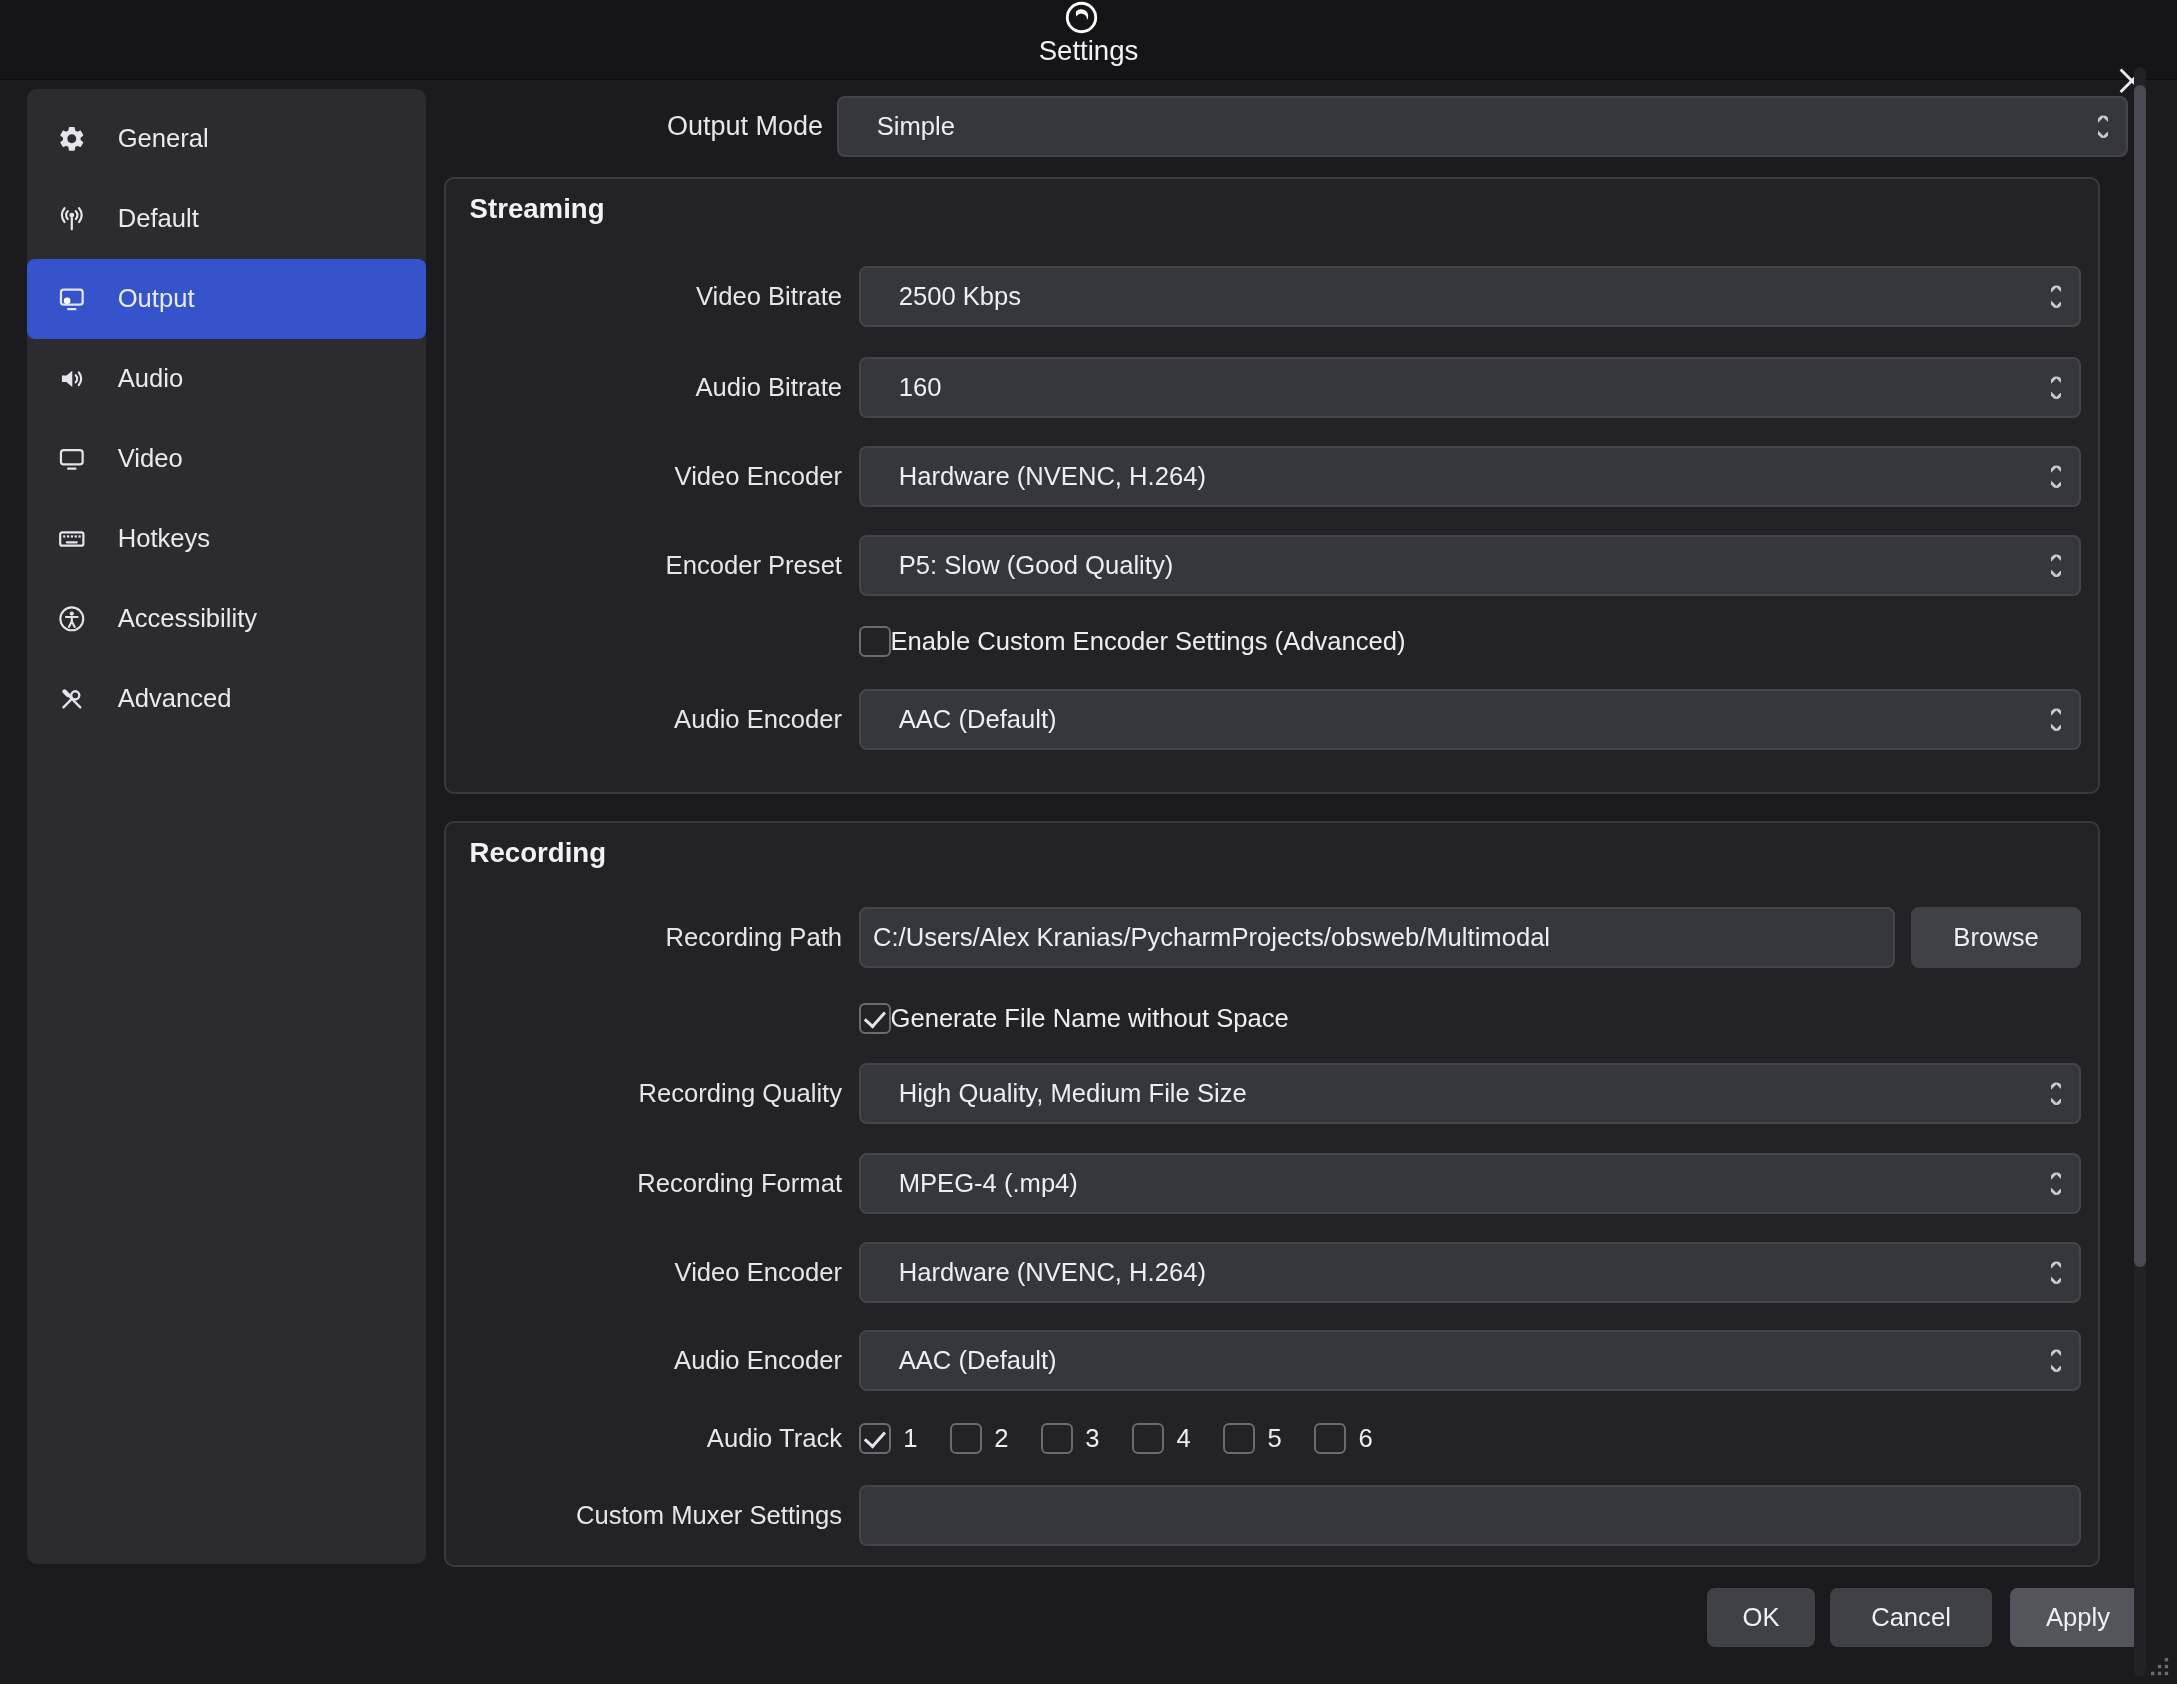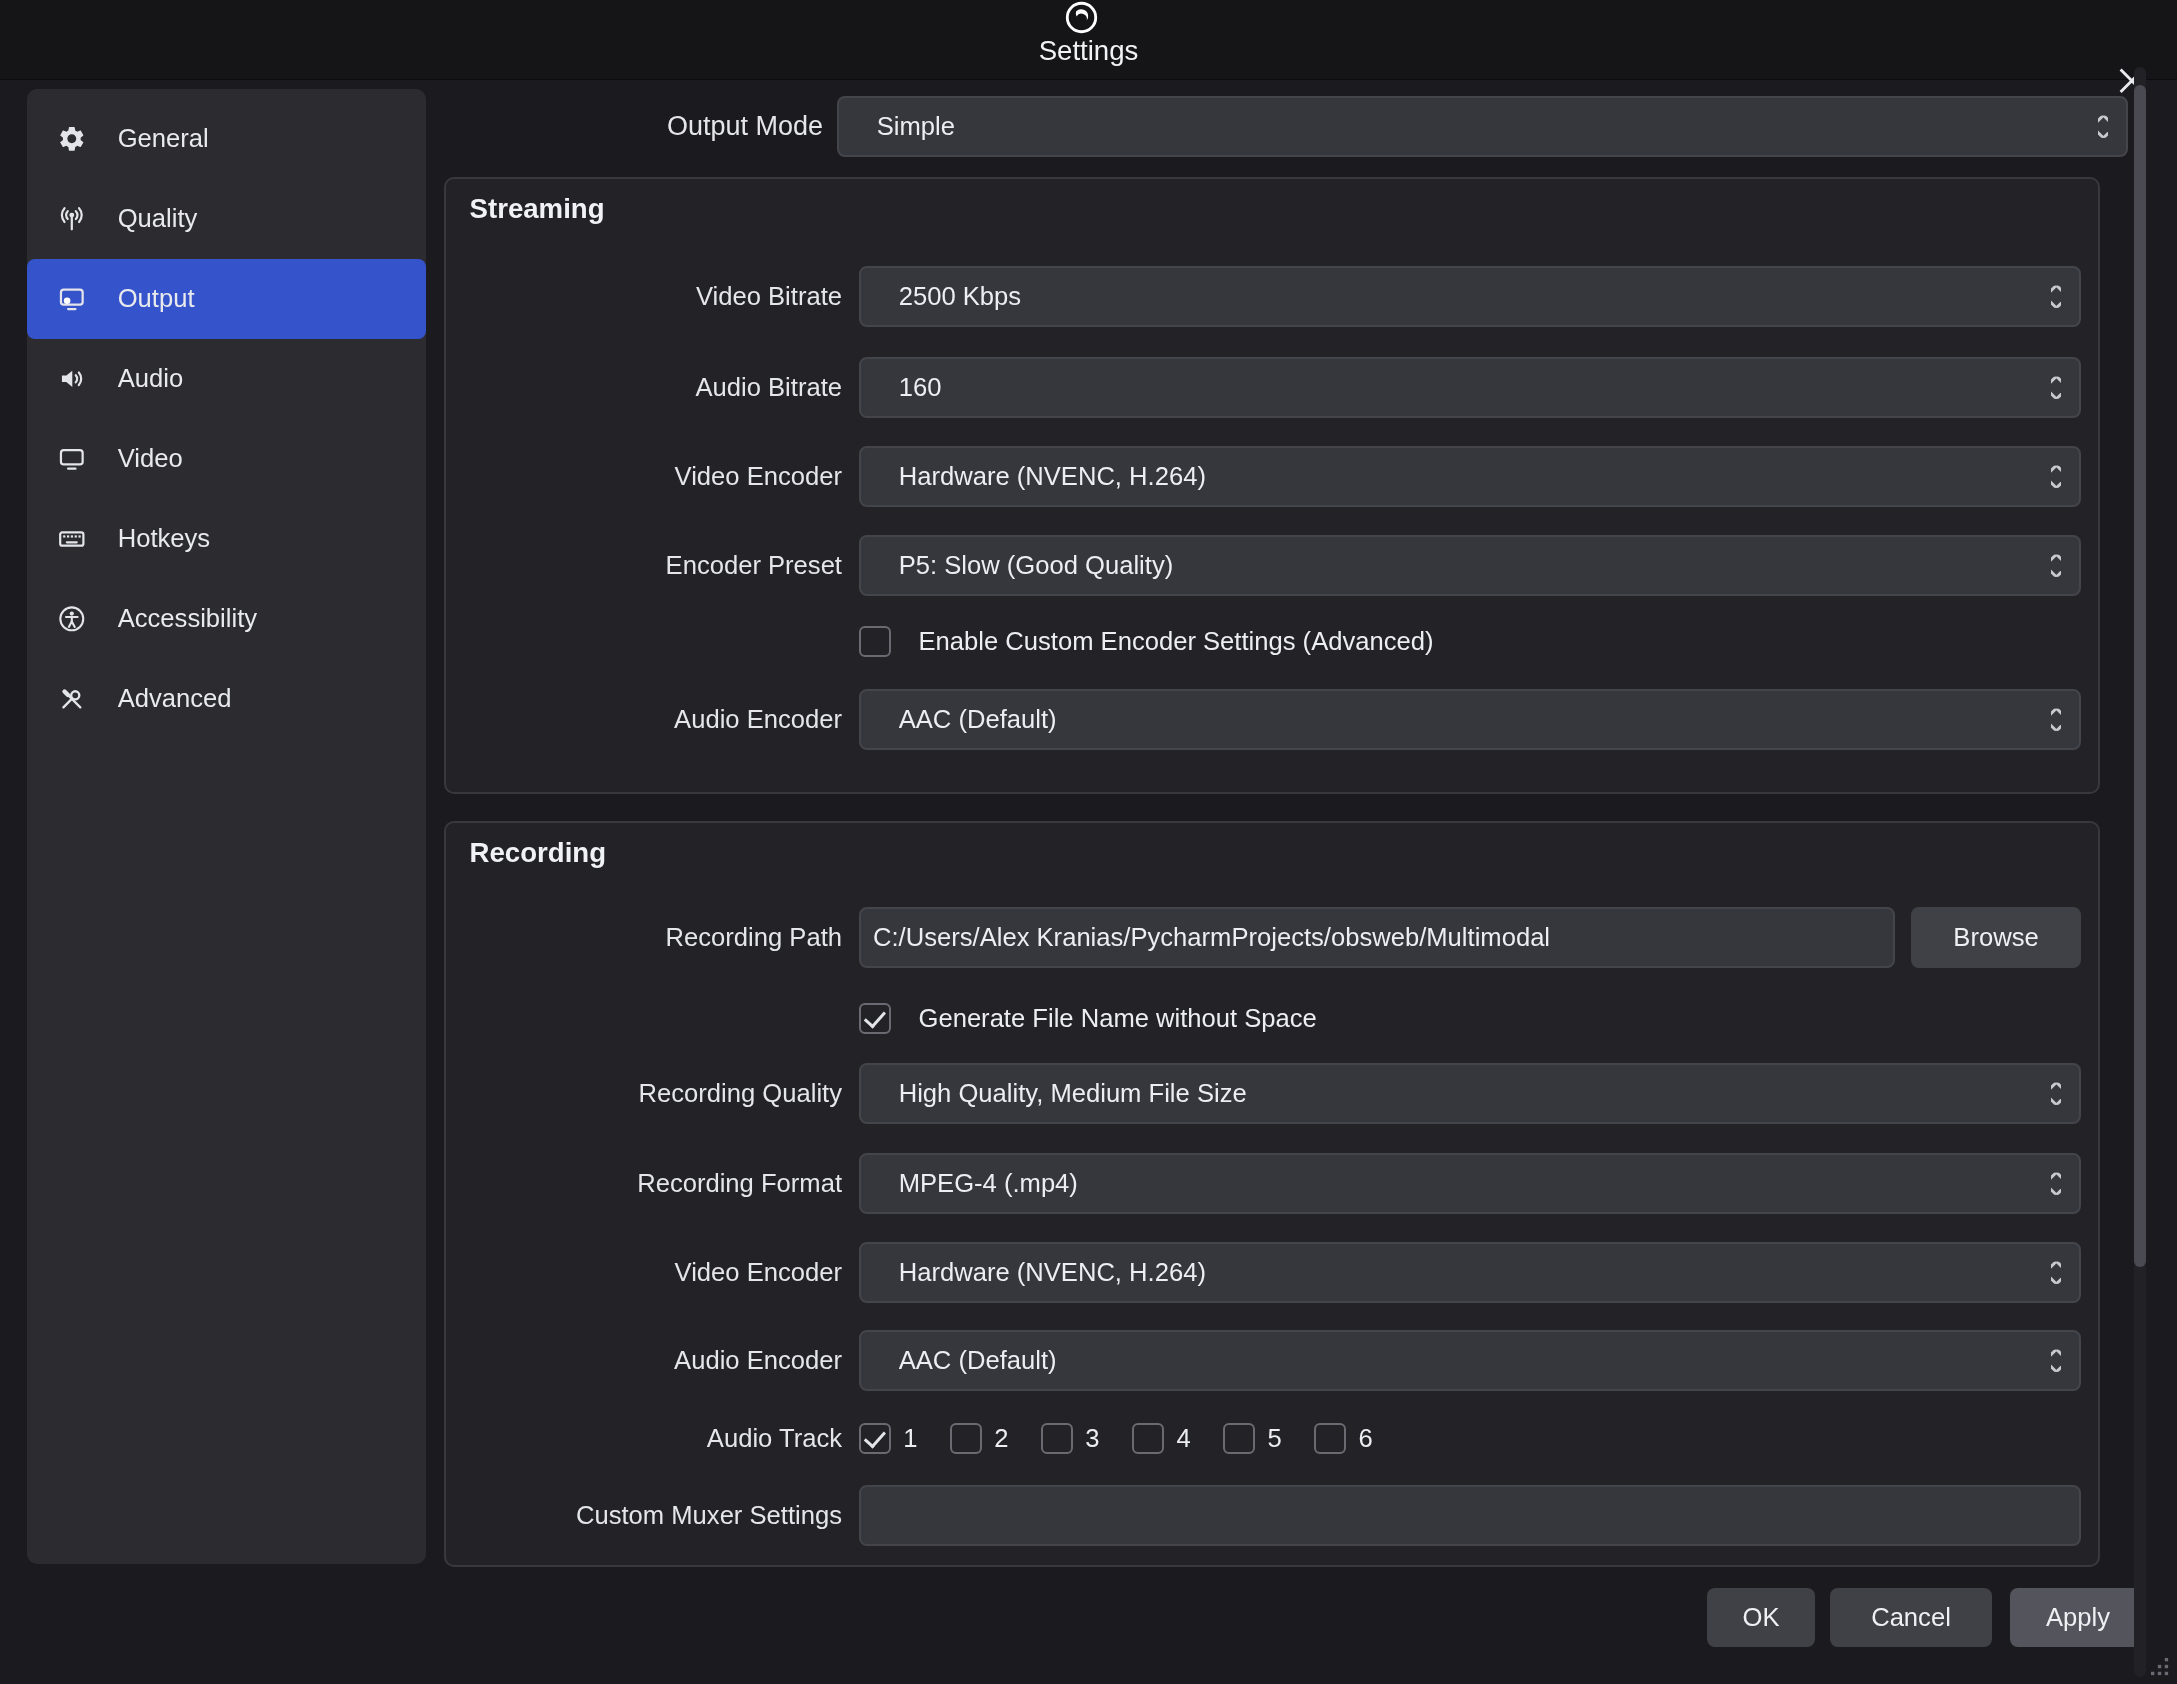--- a/index.html
+++ b/index.html
@@ -41,21 +41,21 @@
   .om-select{position:absolute;left:837px;top:96px;width:1291px;height:61px;}
   
   .group{position:absolute;left:444px;width:1656px;background:#232327;
     border:2px solid #38383e;border-radius:9.9px;}
   #streaming-box{top:177px;height:617px;}
   #recording-box{top:821px;height:746px;}
   .group h2{position:absolute;left:23.6px;top:13.8px;margin:0;font-size:27.6px;font-weight:700;color:#f1f2f5;}
   .g-label{position:absolute;left:0;width:396px;text-align:right;font-size:25.6px;color:#e4e6ea;
     height:61px;line-height:61px;}
   .g-field{position:absolute;left:413px;width:1222px;height:61px;}
-  .ck-row{position:absolute;left:413px;height:61px;display:flex;align-items:center;gap:28px;font-size:25.6px;}
+  .ck-row{position:absolute;left:413px;height:61px;display:flex;align-items:center;gap:0;font-size:25.6px;}
   
   .checkbox{width:31.5px;height:31.5px;border:2.5px solid #6a6a73;border-radius:5.9px;background:#232327;
     position:relative;flex:none;cursor:pointer;}
   .checkbox.checked::after{content:"";position:absolute;left:7.9px;top:2px;width:8.9px;height:16.7px;
     border:solid #e2e4e9;border-width:0 3.4px 3.4px 0;transform:rotate(42deg);}
   
   .path-input{position:absolute;left:413px;width:1036px;height:61px;padding-left:12px;}
   .browse-btn{position:absolute;left:1465px;width:170px;height:61px;background:#404047;border:none;
     border-radius:7.9px;color:#eef0f3;font-size:25.6px;font-family:inherit;cursor:pointer;}
   .tracks{display:flex;gap:32.5px;align-items:center;}
@@ -102,21 +102,21 @@
     <span class="side-icon">
       <svg viewBox="0 0 24 24" width="29.6" height="29.6" fill="none" stroke="#e3e5ea" stroke-width="1.8" stroke-linecap="round">
         <circle cx="12" cy="9" r="2" fill="#e3e5ea" stroke="none"></circle>
         <path d="M12 11.2 V20.5"></path>
         <path d="M8.7 5.8 A4.6 4.6 0 0 0 8.7 12.2"></path>
         <path d="M15.3 5.8 A4.6 4.6 0 0 1 15.3 12.2"></path>
         <path d="M6.1 3.4 A8.4 8.4 0 0 0 6.1 14.6"></path>
         <path d="M17.9 3.4 A8.4 8.4 0 0 1 17.9 14.6"></path>
       </svg>
     </span>
-    <span>Quality</span>
+    <span>Default</span>
   </div>
   <div class="side-item selected">
     <span class="side-icon">
       <svg viewBox="0 0 24 24" width="29.6" height="29.6" fill="none" stroke="#ffffff" stroke-width="1.8" stroke-linecap="round">
         <rect x="3.2" y="4.6" width="17.6" height="12.2" rx="2.2"></rect>
         <circle cx="8.2" cy="13.6" r="2.7" fill="#ffffff" stroke="none"></circle>
         <path d="M9 20.3 H15"></path>
       </svg>
     </span>
     <span>Output</span>

